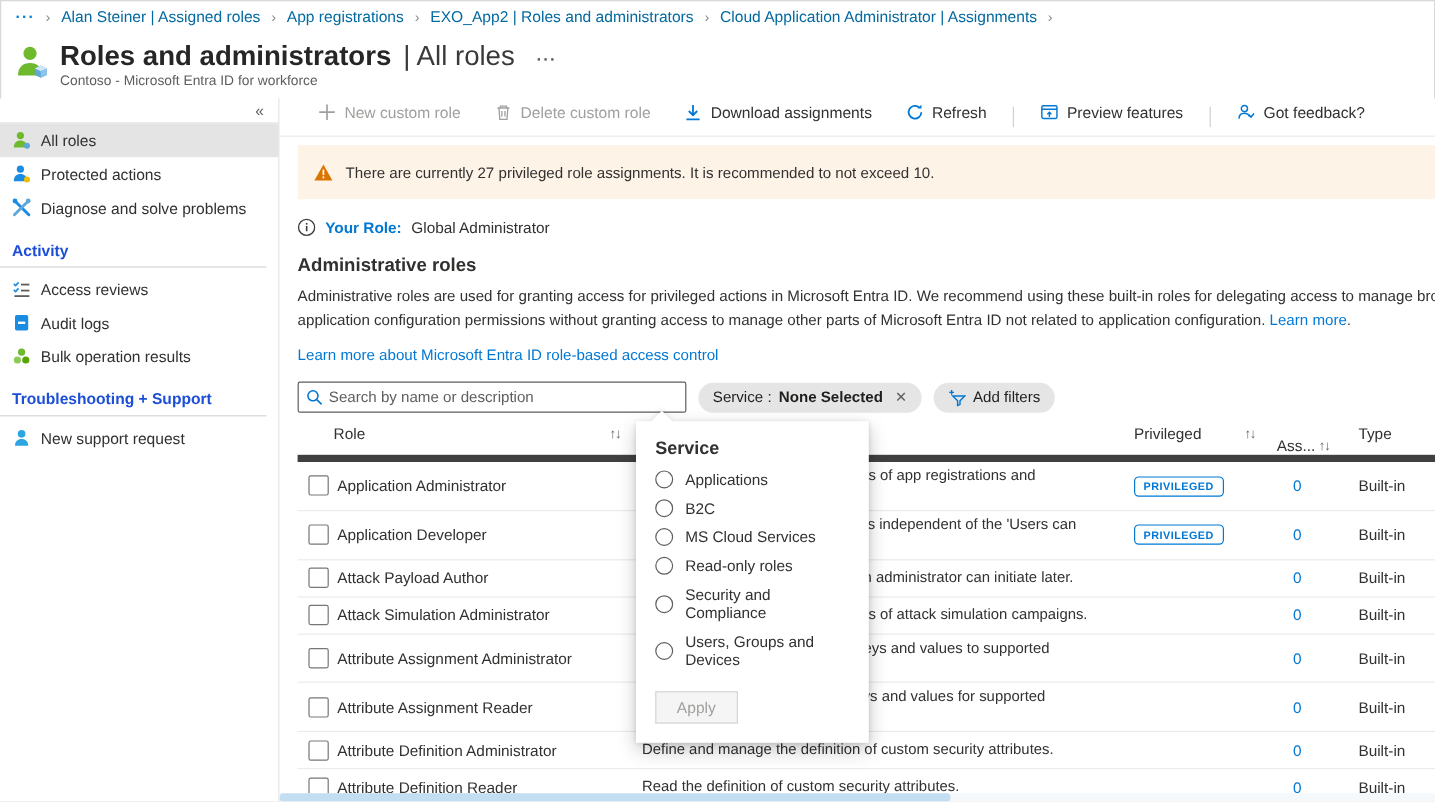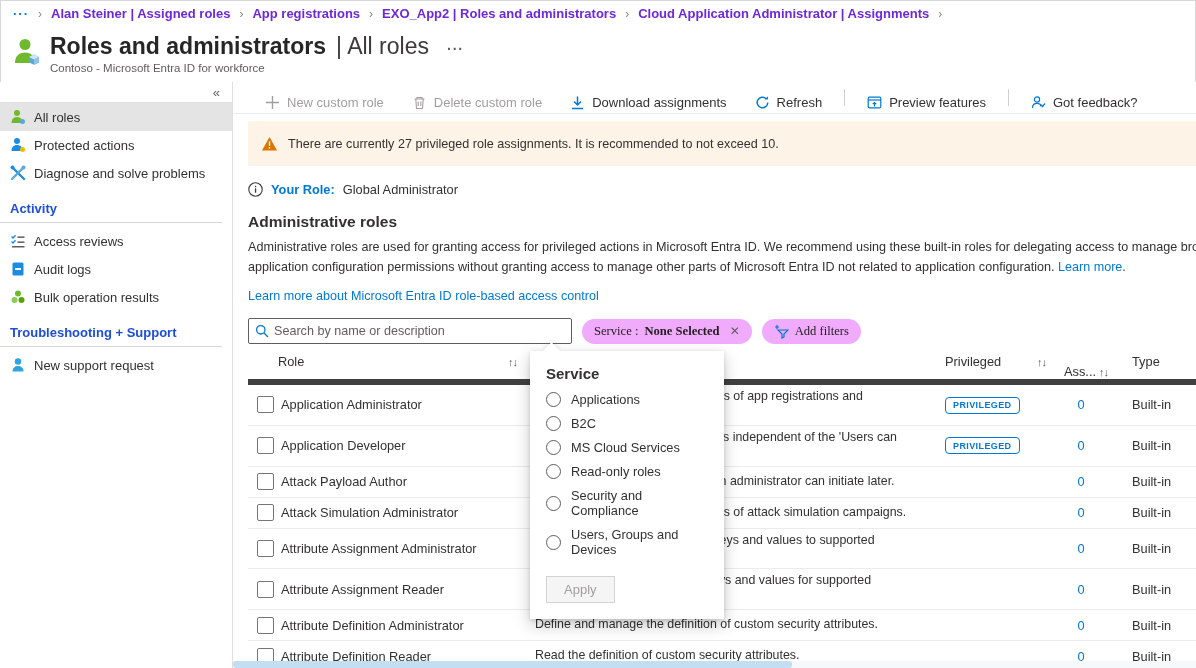--- a/index.html
+++ b/index.html
@@ -10,58 +10,58 @@
     box-shadow: inset 0 0 0 1px #d8d8d8;
   }
   
   .breadcrumb {
     position:absolute; top:0; left:0; right:0; height:27px;
     display:flex; align-items:center; gap:9px; padding-left:13px;
     font-size:13px; white-space:nowrap; overflow:hidden;
   }
   .breadcrumb .more { color:#0078d4; font-weight:bold; letter-spacing:1px; cursor:pointer; }
   .breadcrumb .sep { color:#8a8886; font-size:12px; }
-  .breadcrumb a { color:#6d28d9; text-decoration:none; cursor:pointer;font-weight:bold; }
+  .breadcrumb a { color:#0369a1; text-decoration:none; cursor:pointer; }
   
   .page-header { position:absolute; top:27px; left:0; height:55px; display:flex; padding:6px 0 0 12px; }
   .page-header .hicon { width:30px; height:30px; margin:4px 8px 0 0; }
   .title-line { display:flex; align-items:baseline; gap:10px; }
   .title-strong { font-size:23px; font-weight:700; color:#262626; }
   .title-light { font-size:23px; font-weight:400; color:#3b3a39; }
   .title-more { color:#605e5c; font-weight:bold; letter-spacing:1px; font-size:14px; margin-left:8px; cursor:pointer; }
   .subtitle { font-size:11.5px; color:#605e5c; margin-top:2px; }
   
   .sidebar { position:absolute; top:82px; left:0; bottom:0; width:233px; border-right:1px solid #e1dfdd; background:#fff; font-size:13px; }
   .collapse-row { height:21px; display:flex; justify-content:flex-end; align-items:center; padding-right:12px; border-bottom:1px solid #e1dfdd; color:#605e5c; font-size:13px; cursor:pointer; }
   .nav-item { height:28px; display:flex; align-items:center; gap:8px; padding-left:10px; cursor:pointer; color:#323130; }
   .nav-item.selected { background:#e4e4e4; }
   .nav-item svg { flex:0 0 16px; }
   .nav-section { font-size:13px; font-weight:700; color:#1d4ed8; padding:14px 0 6px 10px; border-bottom:1px solid #d8d6d4; margin:0 10px 4px 0; }
   
   .main { position:absolute; top:82px; left:233px; right:0; bottom:0; background:#fff; }
   .toolbar { height:32px; display:flex; align-items:center; gap:8px; padding-left:22px; border-bottom:1px solid #eeecea; font-size:13px; white-space:nowrap; }
-  .tb-btn { display:flex; align-items:flex-end; gap:7px; padding:0 10px; height:24px; cursor:pointer; color:#323130; }
+  .tb-btn { display:flex; align-items:flex-start; gap:7px; padding:0 10px; height:24px; cursor:pointer; color:#323130; }
   .tb-btn.disabled { color:#a19f9d; cursor:default; }
   .tb-div { width:1px; height:17px; background:#d2d0ce; margin:0 4px; }
   
   .banner { margin:7px 0 0 15px; height:45px; background:#fdf3e7; display:flex; align-items:center; gap:10px; padding-left:13px; font-size:12.6px; }
   
   .your-role { display:flex; align-items:center; gap:8px; margin:16px 0 0 15px; font-size:12.8px; }
   .your-role .lbl { color:#0078d4; font-weight:700; }
   
   .admin-heading { margin:16px 0 0 15px; font-size:15.5px; font-weight:700; color:#323130; }
   .admin-desc { margin:7px 0 0 15px; width:1010px; font-size:12.6px; line-height:1.55; color:#323130; }
   .admin-desc a, .rb-link a { color:#0078d4; text-decoration:none; cursor:pointer; }
   .rb-link { margin:12px 0 0 15px; font-size:12.6px; }
   
   .filter-row { margin:15px 0 0 15px; display:flex; align-items:center; gap:10px; }
   .search-box { width:324px; height:26px; border:1px solid #605e5c; border-radius:2px; display:flex; align-items:center; padding:0 6px; gap:5px; background:#fff; }
   .search-box input { border:none; outline:none; flex:1; font-size:12.6px; font-family:inherit; color:#323130; }
   .search-box input::placeholder { color:#605e5c; }
-  .pill { height:25px; background:#f0abfc; border-radius:13px; display:flex; align-items:center; gap:6px; padding:0 12px; font-size:12.6px; cursor:pointer; color:#201f1e;font-family:Liberation Serif, serif; }
+  .pill { height:25px; background:#e5e5e5; border-radius:13px; display:flex; align-items:center; gap:6px; padding:0 12px; font-size:12.6px; cursor:pointer; color:#201f1e; }
   .pill b { font-weight:700; }
   .pill .x { color:#605e5c; font-size:12px; margin-left:4px; cursor:pointer; }
   
   .tbl { margin-left:15px; font-size:12.8px; }
   .trow { display:grid; grid-template-columns:30px 257px 400px 115px 62px auto; align-items:center; min-height:31px; border-bottom:1px solid #edebe9; }
   .trow.head { min-height:29px; border-bottom:6px solid #404040; color:#323130; }
   .trow.head .hcell { display:flex; align-items:center; justify-content:space-between; }
   .sort { color:#605e5c; font-size:11px; letter-spacing:-1px; cursor:pointer; }
   .cb { width:17px; height:17px; border:1px solid #767676; border-radius:2px; background:#fff; margin-left:9px; cursor:pointer; }
   .role-name { padding-left:3px; }

